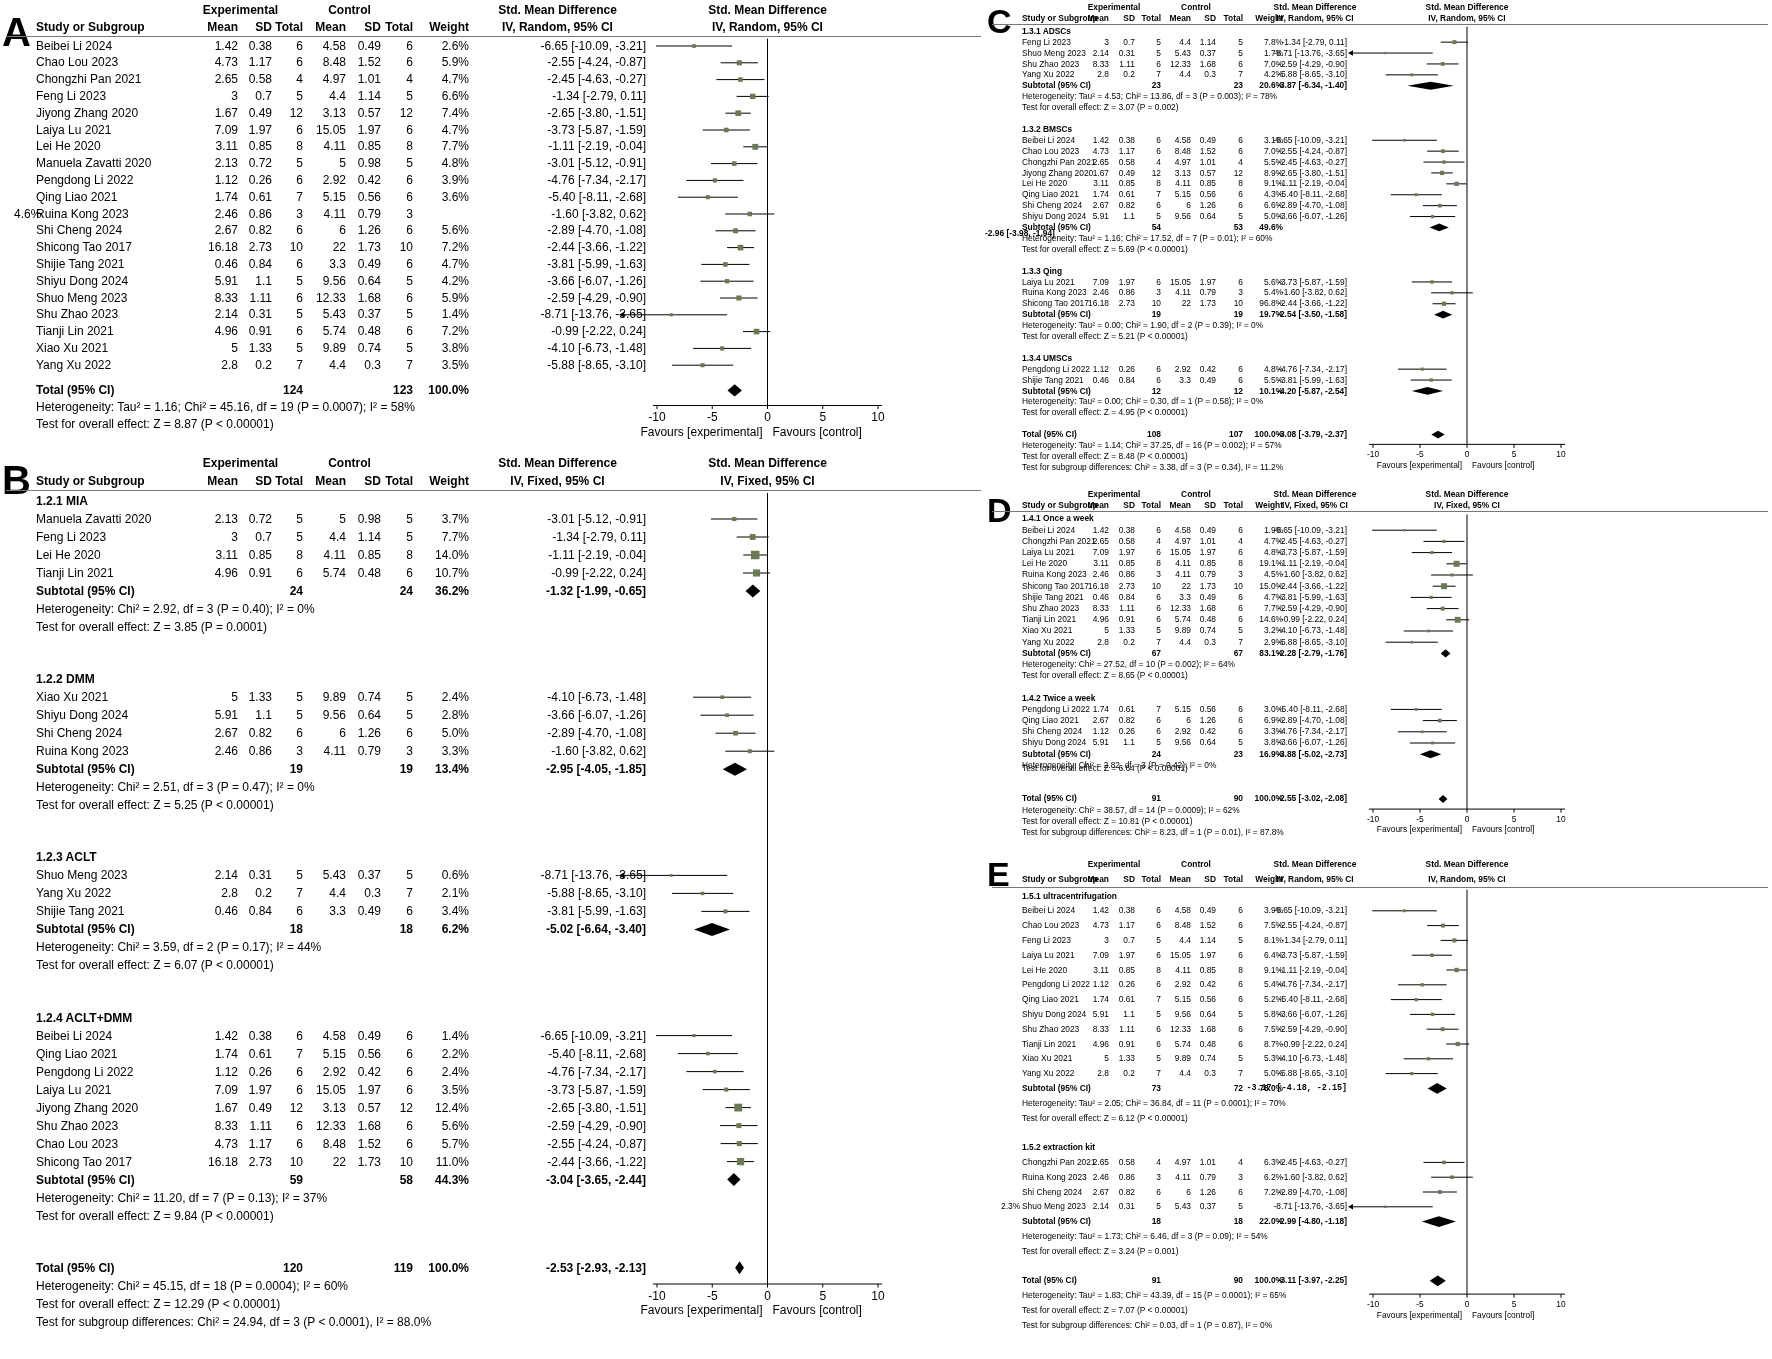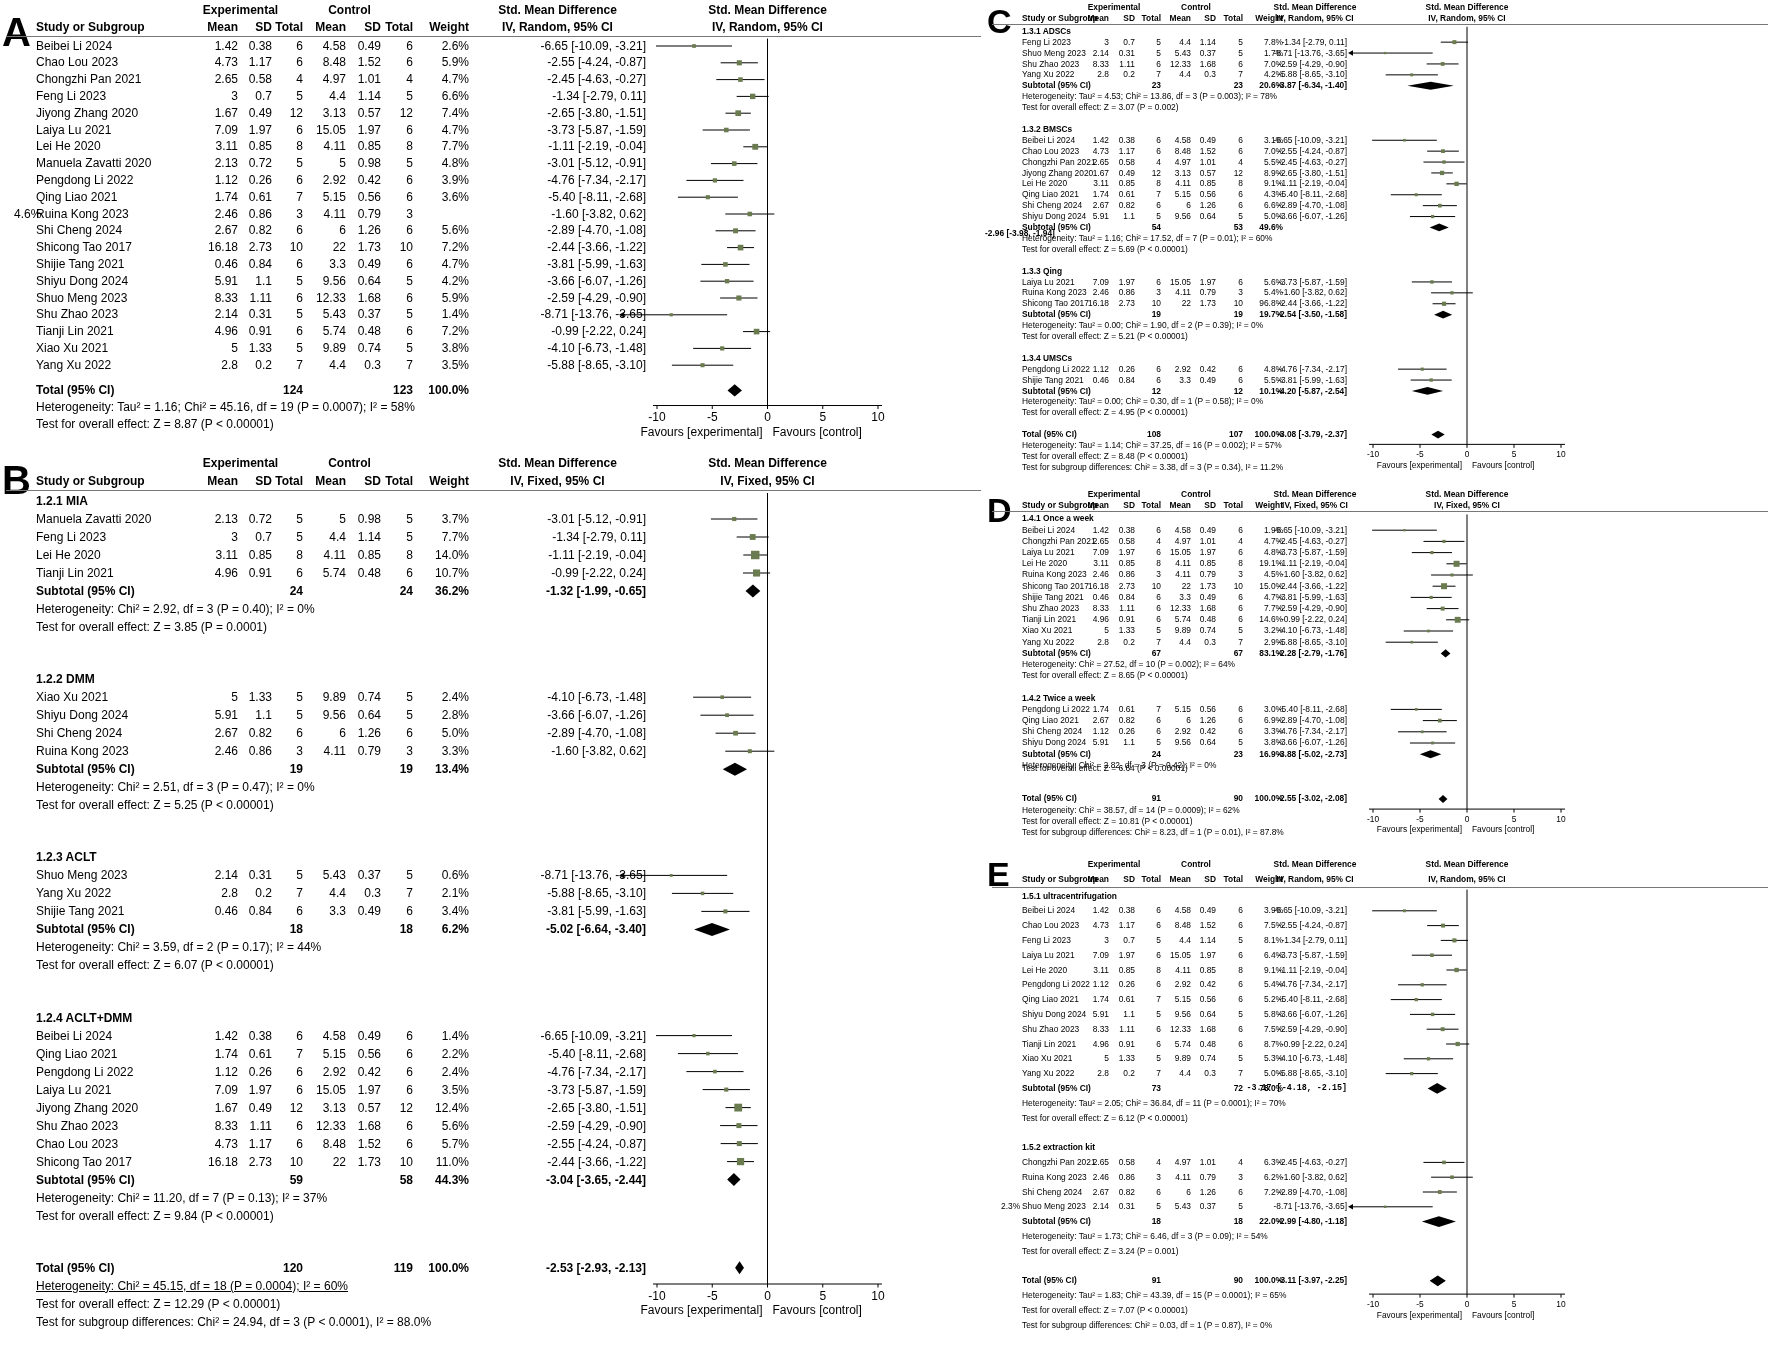--- a/index.html
+++ b/index.html
@@ -374,20 +374,21 @@
       <span class="cell" style="top: 290.2px; line-height: 18px; left: 0px; width: 303px; text-align: right;">3</span>
       <span class="cell" style="top: 290.2px; line-height: 18px; left: 0px; width: 346px; text-align: right;">4.11</span>
       <span class="cell" style="top: 290.2px; line-height: 18px; left: 0px; width: 381px; text-align: right;">0.79</span>
       <span class="cell" style="top: 290.2px; line-height: 18px; left: 0px; width: 413px; text-align: right;">3</span>
       <span class="cell" style="top: 290.2px; line-height: 18px; left: 0px; width: 469px; text-align: right;">3.3%</span>
       <span class="cell" style="top: 290.2px; line-height: 18px; left: 0px; width: 646px; text-align: right;">-1.60 [-3.82, 0.62]</span>
       <span class="cell b" style="top: 308.2px; line-height: 18px; left: 36px;">Subtotal (95% CI)</span>
       <span class="cell b" style="top: 308.2px; line-height: 18px; left: 0px; width: 303px; text-align: right;">19</span>
       <span class="cell b" style="top: 308.2px; line-height: 18px; left: 0px; width: 413px; text-align: right;">19</span>
       <span class="cell b" style="top: 308.2px; line-height: 18px; left: 0px; width: 469px; text-align: right;">13.4%</span>
+      <span class="cell b" style="top: 308.2px; line-height: 18px; left: 0px; width: 646px; text-align: right;">-2.95 [-4.05, -1.85]</span>
       <span class="cell" style="top: 326.2px; line-height: 18px; left: 36px;">Heterogeneity: Chi² = 2.51, df = 3 (P = 0.47); I² = 0%</span>
       <span class="cell" style="top: 344.2px; line-height: 18px; left: 36px;">Test for overall effect: Z = 5.25 (P &lt; 0.00001)</span>
       <span class="cell b" style="top: 396.4px; line-height: 18px; left: 36px;">1.2.3 ACLT</span>
       <span class="cell" style="top: 414.4px; line-height: 18px; left: 36px;">Shuo Meng 2023</span>
       <span class="cell" style="top: 414.4px; line-height: 18px; left: 0px; width: 238px; text-align: right;">2.14</span>
       <span class="cell" style="top: 414.4px; line-height: 18px; left: 0px; width: 272px; text-align: right;">0.31</span>
       <span class="cell" style="top: 414.4px; line-height: 18px; left: 0px; width: 303px; text-align: right;">5</span>
       <span class="cell" style="top: 414.4px; line-height: 18px; left: 0px; width: 346px; text-align: right;">5.43</span>
       <span class="cell" style="top: 414.4px; line-height: 18px; left: 0px; width: 381px; text-align: right;">0.37</span>
       <span class="cell" style="top: 414.4px; line-height: 18px; left: 0px; width: 413px; text-align: right;">5</span>
@@ -496,21 +497,21 @@
       <span class="cell b" style="top: 718.6px; line-height: 18px; left: 0px; width: 413px; text-align: right;">58</span>
       <span class="cell b" style="top: 718.6px; line-height: 18px; left: 0px; width: 469px; text-align: right;">44.3%</span>
       <span class="cell b" style="top: 718.6px; line-height: 18px; left: 0px; width: 646px; text-align: right;">-3.04 [-3.65, -2.44]</span>
       <span class="cell" style="top: 736.6px; line-height: 18px; left: 36px;">Heterogeneity: Chi² = 11.20, df = 7 (P = 0.13); I² = 37%</span>
       <span class="cell" style="top: 754.6px; line-height: 18px; left: 36px;">Test for overall effect: Z = 9.84 (P &lt; 0.00001)</span>
       <span class="cell b" style="top: 806.8px; line-height: 18px; left: 36px;">Total (95% CI)</span>
       <span class="cell b" style="top: 806.8px; line-height: 18px; left: 0px; width: 303px; text-align: right;">120</span>
       <span class="cell b" style="top: 806.8px; line-height: 18px; left: 0px; width: 413px; text-align: right;">119</span>
       <span class="cell b" style="top: 806.8px; line-height: 18px; left: 0px; width: 469px; text-align: right;">100.0%</span>
       <span class="cell b" style="top: 806.8px; line-height: 18px; left: 0px; width: 646px; text-align: right;">-2.53 [-2.93, -2.13]</span>
-      <span class="cell" style="top: 824.8px; line-height: 18px; left: 36px; text-decoration: underline;">Heterogeneity: Chi² = 45.15, df = 18 (P = 0.0004); I² = 60%</span>
+      <span class="cell" style="top: 824.8px; line-height: 18px; left: 36px;">Heterogeneity: Chi² = 45.15, df = 18 (P = 0.0004); I² = 60%</span>
       <span class="cell" style="top: 842.8px; line-height: 18px; left: 36px;">Test for overall effect: Z = 12.29 (P &lt; 0.00001)</span>
       <span class="cell" style="top: 860.8px; line-height: 18px; left: 36px;">Test for subgroup differences: Chi² = 24.94, df = 3 (P &lt; 0.0001), I² = 88.0%</span>
       <svg width="985" height="883" class="plotsvg">
         <line x1="767.5" y1="41" x2="767.5" y2="832.0000000000001" stroke="#000000" stroke-width="1"></line>
         <line x1="653" y1="832.0000000000001" x2="882" y2="832.0000000000001" stroke="#000000" stroke-width="1"></line>
         <line x1="657" y1="832.0000000000001" x2="657" y2="835.5000000000001" stroke="#000000"></line>
         <text x="657" y="847.9000000000001" text-anchor="middle" font-size="12">-10</text>
         <line x1="712.25" y1="832.0000000000001" x2="712.25" y2="835.5000000000001" stroke="#000000"></line>
         <text x="712.25" y="847.9000000000001" text-anchor="middle" font-size="12">-5</text>
         <line x1="767.5" y1="832.0000000000001" x2="767.5" y2="835.5000000000001" stroke="#000000"></line>

